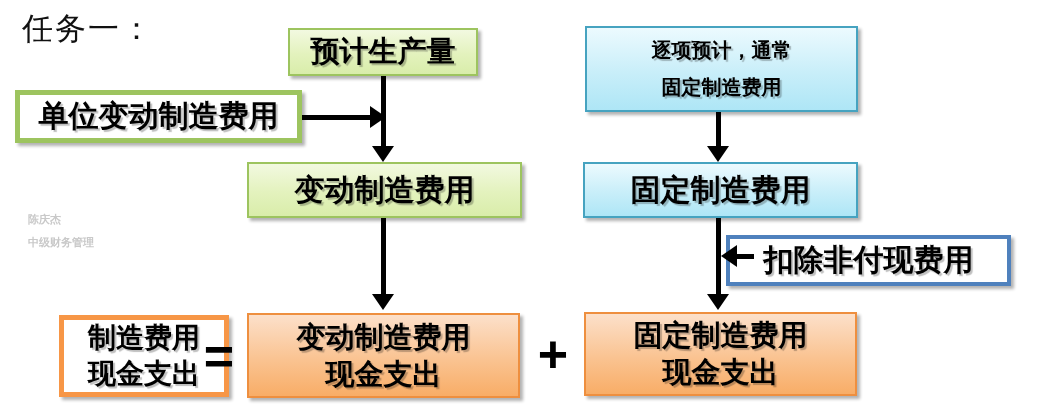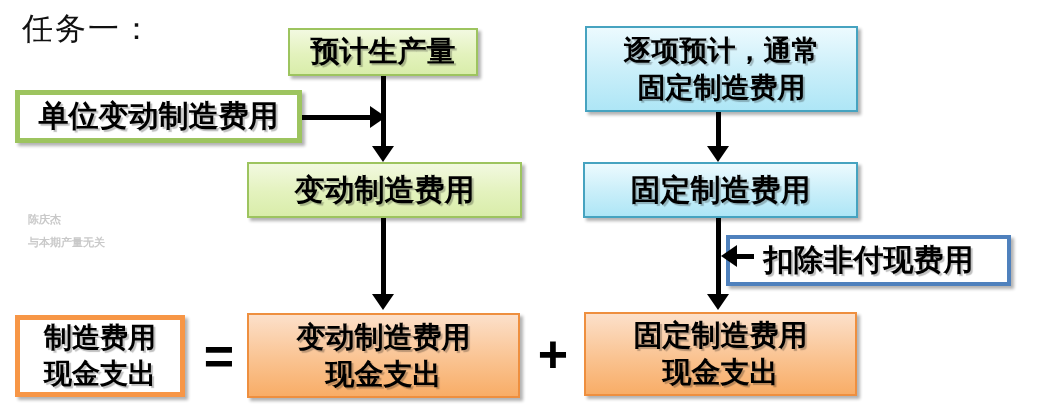--- a/index.html
+++ b/index.html
@@ -13,21 +13,21 @@
   .box span { text-shadow:2px 2px 1px rgba(0,0,0,0.25); white-space:nowrap; }
 
   .green-fill  { background:linear-gradient(180deg,#f2f9e0 0%,#e3f2bd 55%,#d9edaa 100%);
                  border:2px solid #9dc45f; }
   .blue-fill   { background:linear-gradient(180deg,#ecfafe 0%,#c8eef9 55%,#aee6f6 100%);
                  border:2px solid #46a3c0; }
   .orange-fill { background:linear-gradient(180deg,#fce0ca 0%,#fac391 55%,#f8ad67 100%);
                  border:2px solid #ee8f3f; }
   .white-green  { background:#ffffff; border:5px solid #9dc45f; }
   .white-blue   { background:#ffffff; border:4px solid #4f81bd; }
-  .white-orange { background:#ffffff; border:5px solid #f79646; }
+  .white-orange { background:#ffffff; border:5px solid #f79646;margin-left:44px; }
 
   #title { position:absolute; left:22px; top:8px; font-size:31px; font-weight:normal;
            color:#111; letter-spacing:2px; }
 
   #watermark { position:absolute; left:28px; top:208px; color:#c9c9c9; font-weight:bold;
                font-size:11px; line-height:23px; }
 
   .op { position:absolute; font-size:52px; font-weight:bold; color:#000; line-height:1; }
 
   .vline { position:absolute; width:5px; background:#000; }
@@ -39,40 +39,40 @@
                 border-top:11px solid transparent; border-bottom:11px solid transparent;
                 border-left:16px solid #000; }
   .head-left  { position:absolute; width:0; height:0;
                 border-top:11px solid transparent; border-bottom:11px solid transparent;
                 border-right:16px solid #000; }
 
   
   #n-expected  { left:288px; top:28px;  width:190px; height:48px; font-size:29px; }
   #n-unitvar   { left:15px;  top:90px;  width:287px; height:53px; font-size:30px; }
   #n-varoh     { left:247px; top:162px; width:275px; height:56px; font-size:30px; }
-  #n-itemized  { left:585px; top:26px;  width:273px; height:86px; font-size:28px; line-height:37px; }
+  #n-itemized  { left:585px; top:26px;  width:273px; height:86px; font-size:20px; line-height:37px; }
   #n-fixedoh   { left:583px; top:162px; width:275px; height:56px; font-size:30px; }
   #n-deduct    { left:726px; top:235px; width:285px; height:51px; font-size:30px; }
   #n-ohcash    { left:15px;  top:315px; width:170px; height:82px; font-size:28px; line-height:36px; }
   #n-varcash   { left:247px; top:313px; width:273px; height:85px; font-size:29px; line-height:37px; }
   #n-fixedcash { left:584px; top:312px; width:273px; height:84px; font-size:29px; line-height:37px; }
 
   #op-equals { left:196px; top:330px; width:46px; text-align:center; }
   #op-plus   { left:530px; top:328px; width:46px; text-align:center; }
 </style>
 </head>
 <body>
 
 <div id="stage">
 
   <div id="title">任务一：</div>
 
   <div id="watermark">
     <div>陈庆杰</div>
-    <div>与本期产量无关</div>
+    <div>中级财务管理</div>
   </div>
 
   <div id="n-unitvar" class="box white-green">
     <span>单位变动制造费用</span>
   </div>
   <div id="n-expected" class="box green-fill">
     <span>预计生产量</span>
   </div>
   <div id="n-varoh" class="box green-fill">
     <span>变动制造费用</span>

